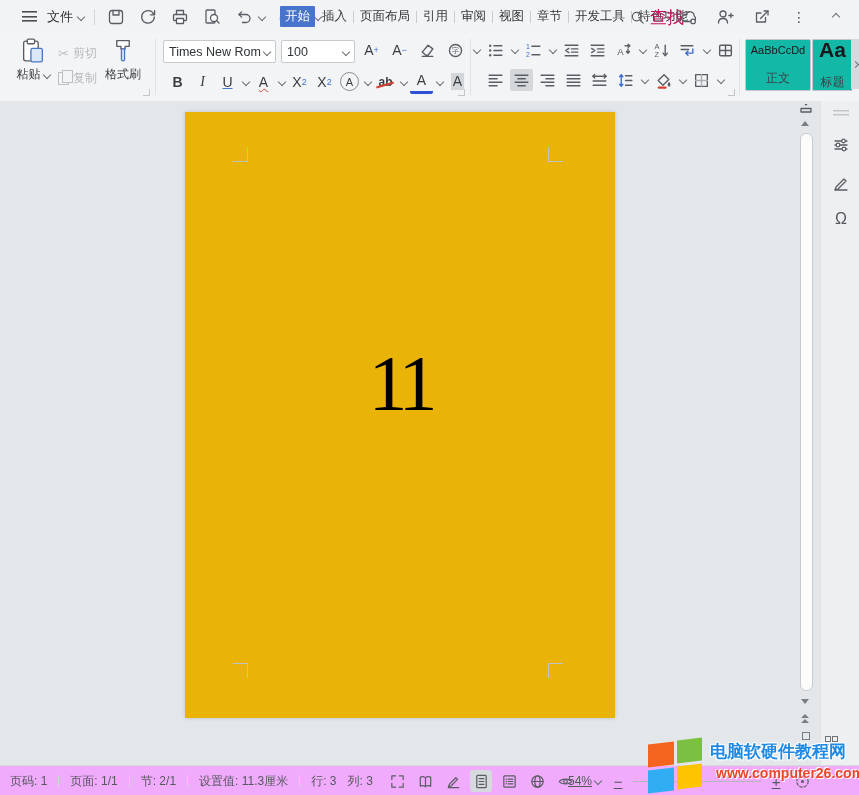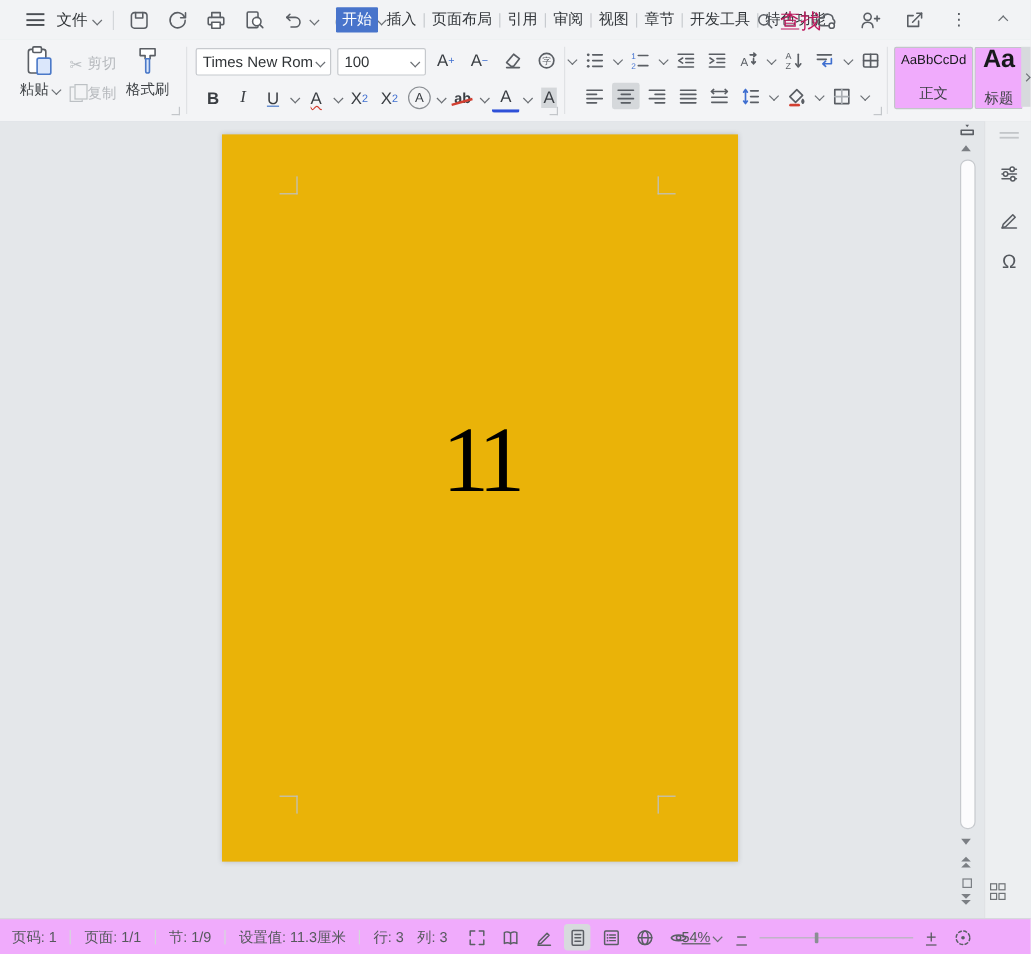--- a/index.html
+++ b/index.html
@@ -61,21 +61,21 @@
   .glyph-i{font-family:"Liberation Serif",serif;font-style:italic;}
   .glyph-u{text-decoration:underline;text-decoration-color:#4a7ac9;}
   .glyph-strike{text-decoration:underline wavy #d23f31;text-decoration-thickness:1px;}
   .glyph-effect{border:1px solid #8a8e93;border-radius:50%;width:17px;height:17px;min-width:17px;
         display:flex;align-items:center;justify-content:center;font-size:11px;}
   .glyph-ab{position:relative;font-size:12px;font-weight:bold;}
   .glyph-ab::after{content:"";position:absolute;left:-2px;right:-2px;bottom:3px;height:1.6px;background:#d23f31;transform:rotate(-16deg);}
   .glyph-fc{border-bottom:3px solid #2e50d8;line-height:1.05;}
   .glyph-shade{background:#d4d7da;padding:0 2px;line-height:1.15;}
   
-  .stylecell{position:absolute;top:6px;height:50px;background:#f0abfc;border:1px solid #c2c5c9;border-radius:2px;
+  .stylecell{position:absolute;top:6px;height:50px;background:#14b8a6;border:1px solid #c2c5c9;border-radius:2px;
              display:flex;flex-direction:column;align-items:center;justify-content:center;gap:2px;cursor:pointer;overflow:hidden;}
   .stylecell .prev{font-size:11px;color:#17191b;white-space:nowrap;}
   .stylecell .prev.big{font-size:21px;font-weight:bold;line-height:1;}
   .stylecell .nm{font-size:12px;color:#3c4044;white-space:nowrap;margin-top:12px;}
   .styleexp{position:absolute;top:6px;width:8px;height:50px;background:#d7dadd;display:flex;align-items:center;justify-content:center;cursor:pointer;}
   .styleexp .cv{width:4px;height:4px;margin:0;}
   
   .docarea{position:absolute;left:0;top:101px;width:859px;height:664px;background:#e4e7ea;}
   .page{position:absolute;left:185px;top:11px;width:430px;height:606px;background:#eab308;box-shadow:0 0 4px rgba(70,80,90,.25);}
   .mark{position:absolute;width:14px;height:14px;border:0 solid #bfc2c6;}
@@ -578,21 +578,21 @@
       <i></i>
       <i></i>
     </span>
 
   <footer class="statusbar">
     <div class="sb-left">
       <span>页码: 1</span>
       <span class="vsep" style="height:12px;"></span>
       <span>页面: 1/1</span>
       <span class="vsep" style="height:12px;"></span>
-      <span>节: 1/9</span>
+      <span>节: 2/1</span>
       <span class="vsep" style="height:12px;"></span>
       <span>设置值: 11.3厘米</span>
       <span class="vsep" style="height:12px;"></span>
       <span>行: 3</span>
       <span>列: 3</span>
     </div>
 
     <div class="sb-views">
       <span class="vbtn">
         <svg class="ic" width="17" height="17" viewBox="0 0 18 18">
@@ -657,14 +657,24 @@
       <span class="zbtn">+</span>
       <span class="vbtn" style="margin-left:6px;">
         <svg class="ic" width="17" height="17" viewBox="0 0 18 18">
             <circle cx="9" cy="9" r="6" stroke-dasharray="2.6 2.2"></circle>
             <circle cx="9" cy="9" r="1.6" class="f"></circle>
           </svg>
       </span>
     </div>
   </footer>
 
+  <div class="watermark">
+    <span class="wm-logo">
+        <i class="q1"></i>
+        <i class="q2"></i>
+        <i class="q3"></i>
+        <i class="q4"></i>
+      </span>
+    <span class="wm-title">电脑软硬件教程网</span>
+    <span class="wm-url">www.computer26.com</span>
+  </div>
 
 </div>
 
 </body></html>

